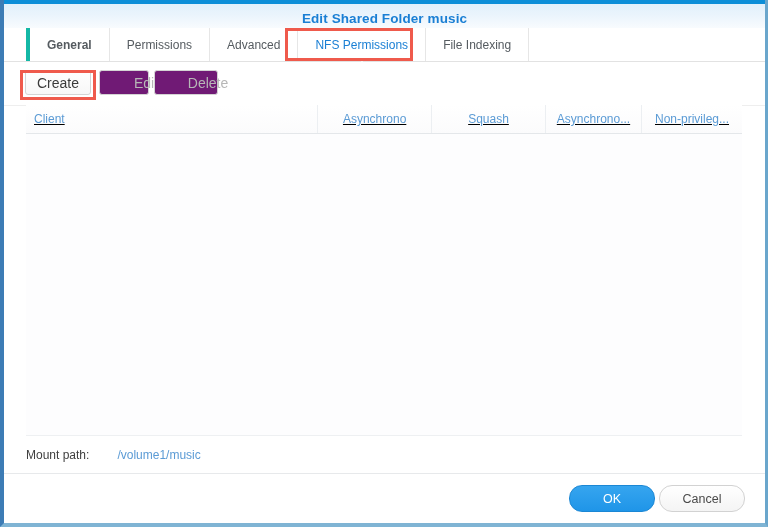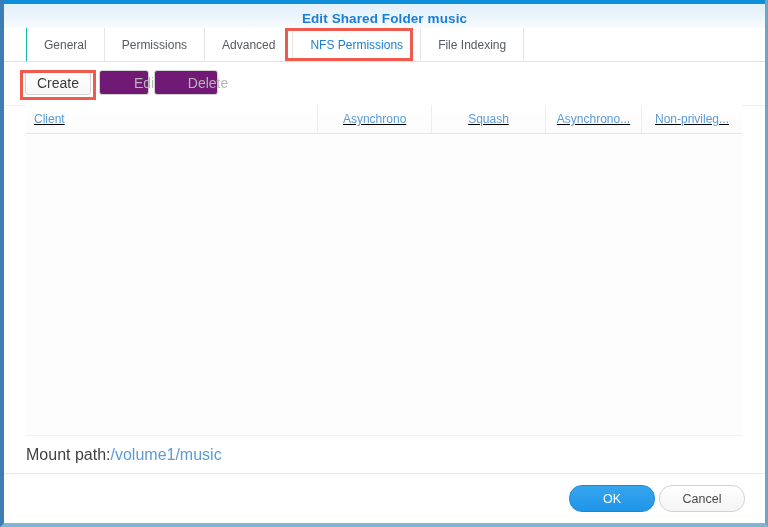--- a/index.html
+++ b/index.html
@@ -70,21 +70,21 @@
     align-items: center;
     justify-content: center;
     padding: 0 17px;
     font-size: 12px;
     color: #555b60;
     background: #ffffff;
     border-right: 1px solid #e6e6e6;
     white-space: nowrap;
     cursor: default;
   }
-  .tab:first-child { border-left: 1px solid #14b8a6; }
+  .tab:first-child { border-left: 4px solid #14b8a6; font-weight: bold; }
   .tab.active {
     color: #1a7fd4;
     font-weight: normal;
   }
   .tab.active::after {
     content: "";
     position: absolute;
     left: 50%;
     bottom: -5px;
     margin-left: -6px;
@@ -182,22 +182,23 @@
   
   #mountbar {
     position: absolute;
     left: 22px;
     right: 23px;
     bottom: 50px;
     height: 37px;
     border-top: 1px solid #eef0f2;
     display: flex;
     align-items: center;
-    font-size: 16px;
+    font-size: 12px;
     color: #4a4a4a;
+    gap: 28px;
   }
   #mount-label { color: #3f3f3f; }
   #mount-value { color: #5b9bd5; }
 
   
   #footer {
     position: absolute;
     left: 0; right: 0;
     bottom: 0;
     height: 49px;

